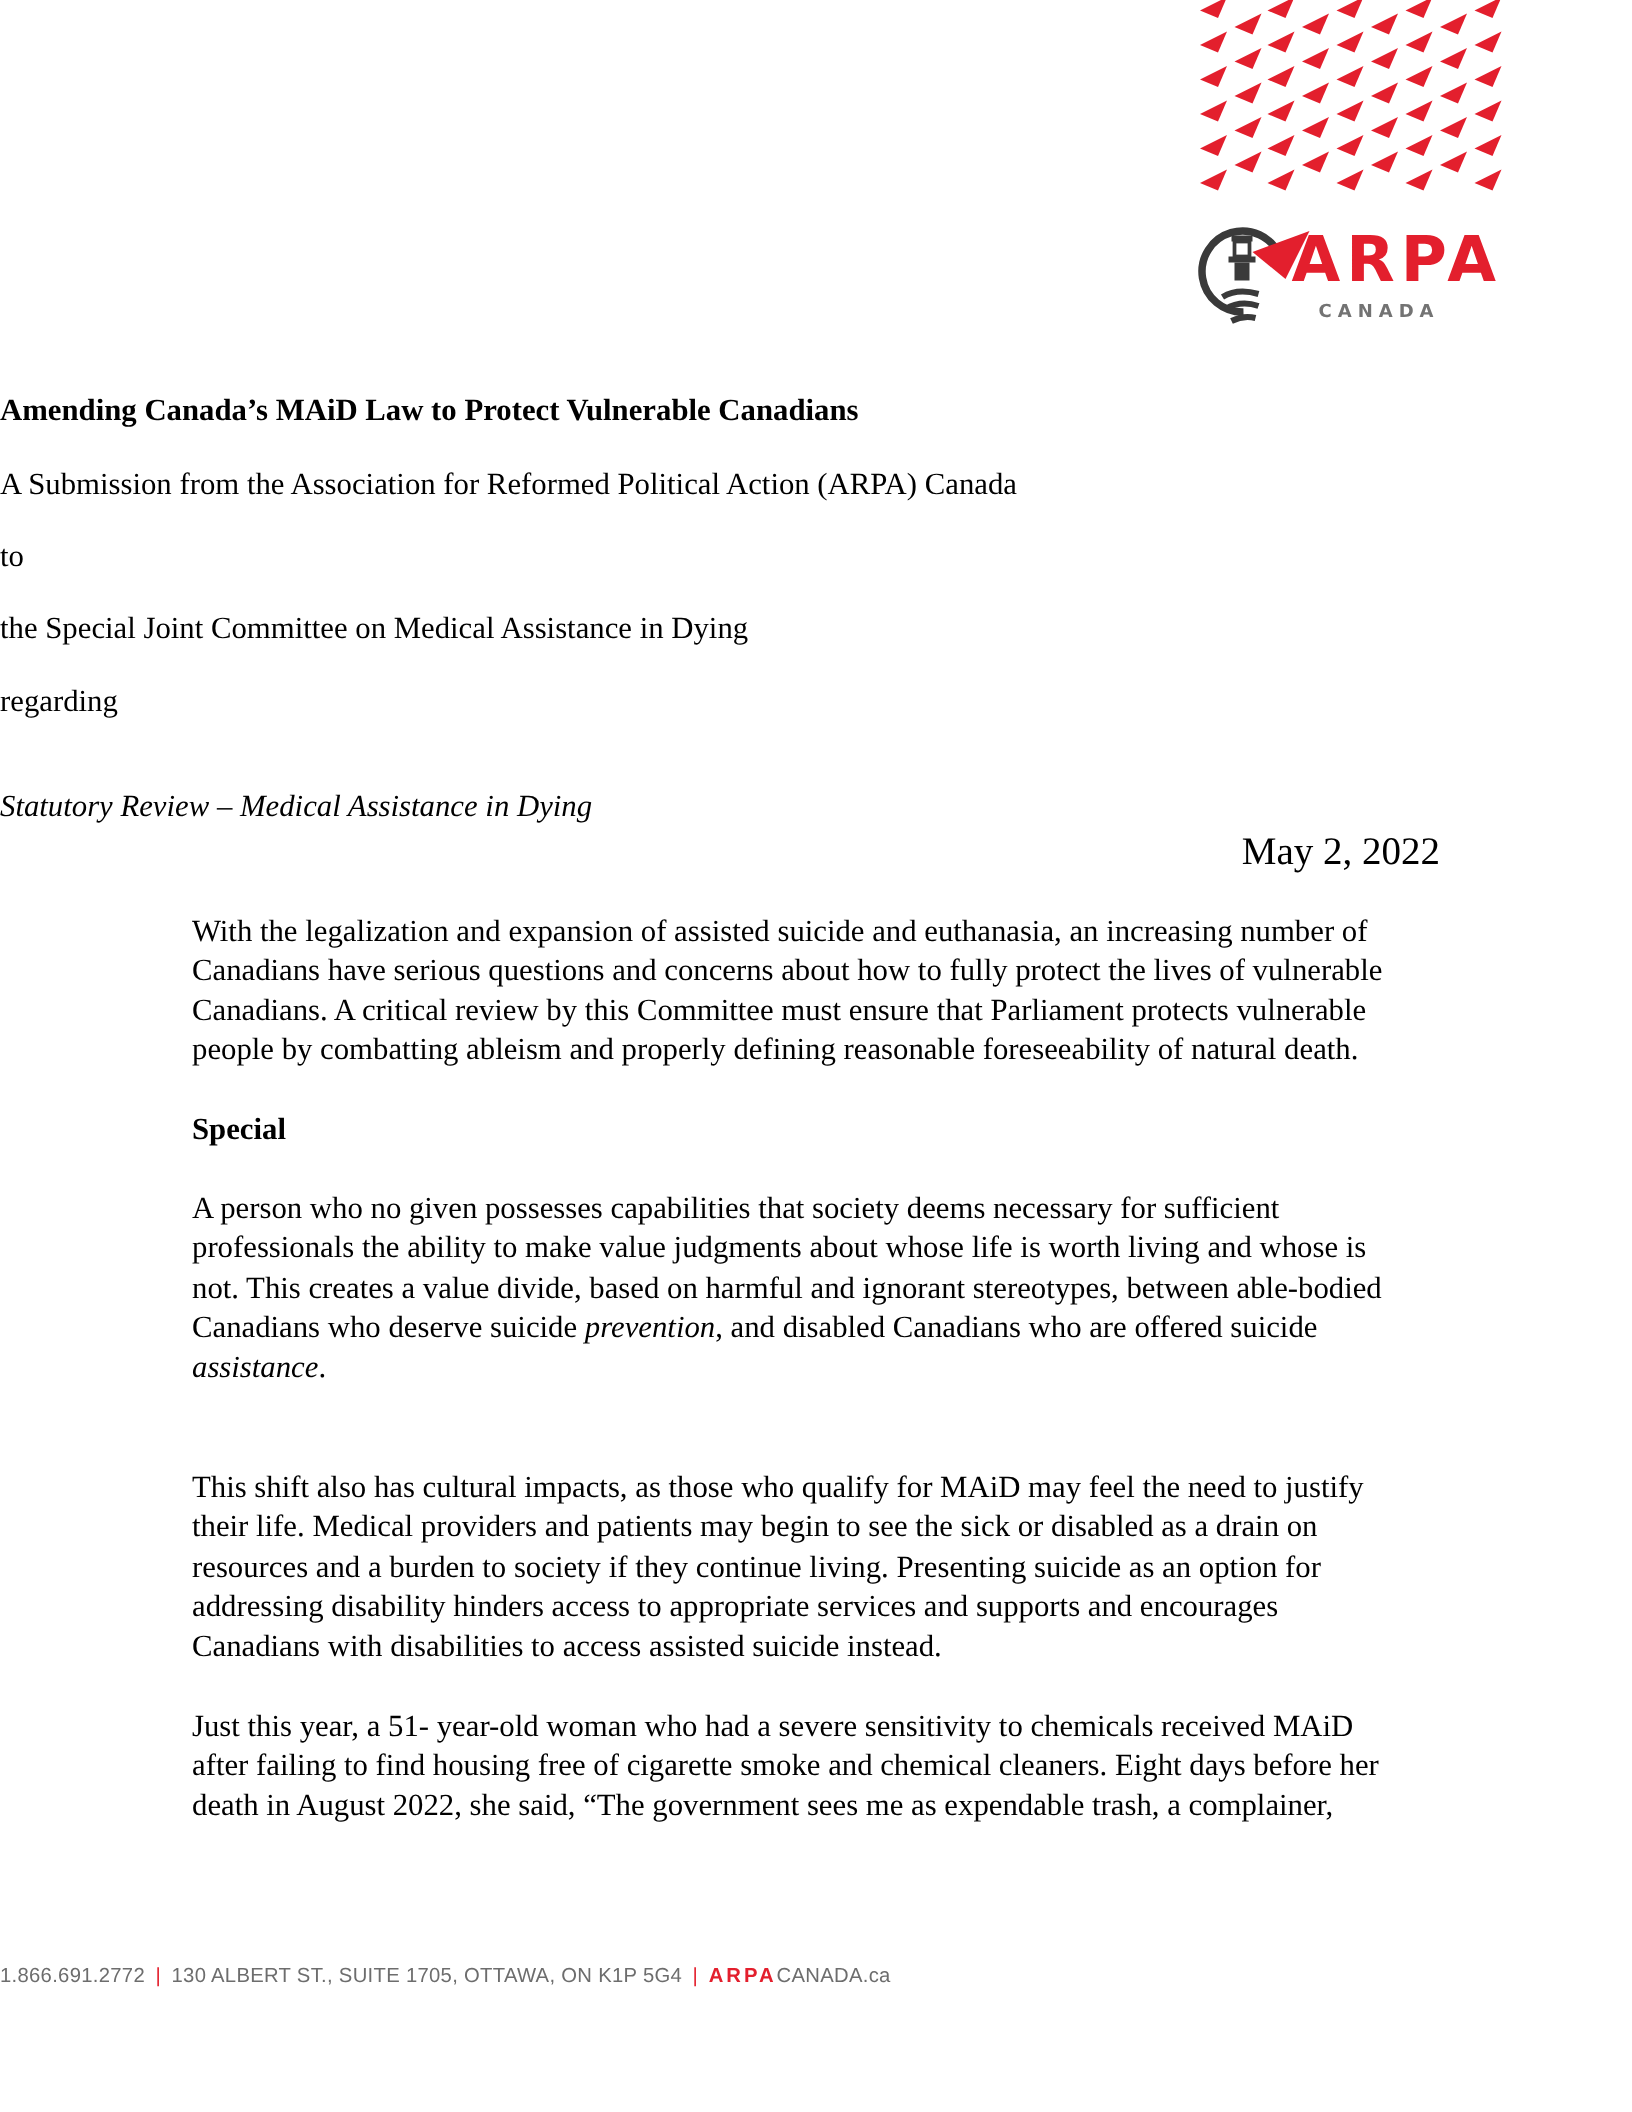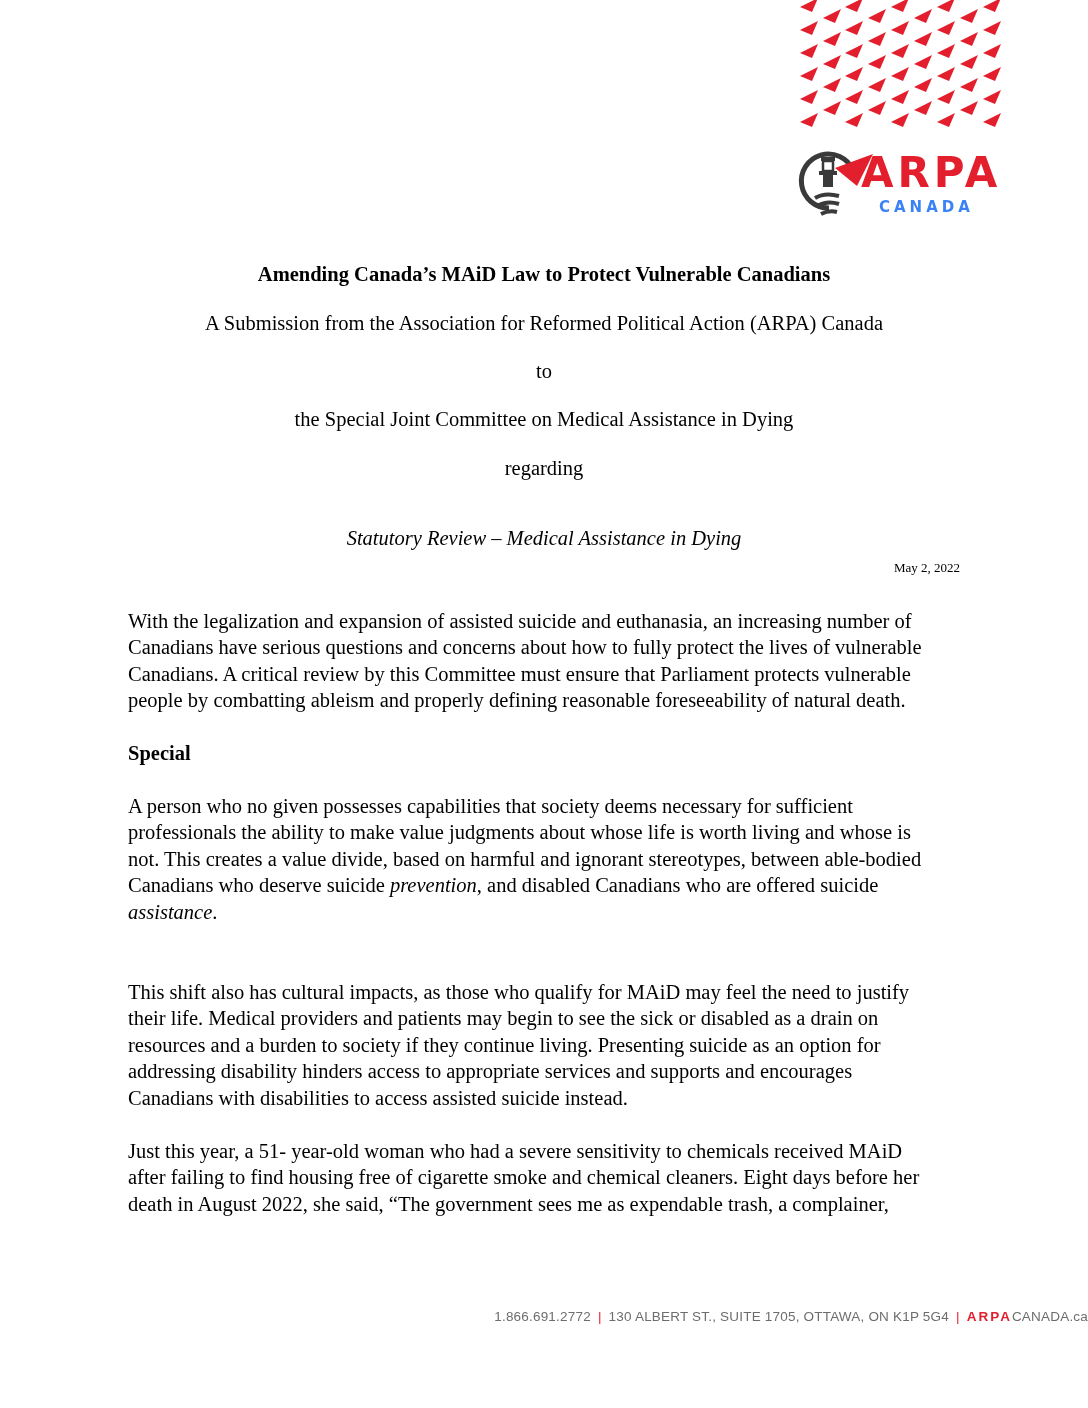--- a/index.html
+++ b/index.html
@@ -3,36 +3,36 @@
 <meta charset="utf-8">
 <style>
   html, body { margin: 0; padding: 0; background: #ffffff; }
   body { width: 1088px; height: 1408px; position: relative; overflow: hidden; color: #000; }
   .page { position: absolute; left: 0; top: 0; width: 1088px; height: 1244px; background: #fff; }
 
   
   .tri-pattern { position: absolute; left: 790px; top: 0; width: 220px; height: 130px; }
   .logo { position: absolute; left: 795px; top: 140px; width: 215px; height: 85px; }
   .logo-text-arpa { position: absolute; left: 66px; top: 10px; font-family: "DejaVu Sans", sans-serif; font-weight: bold; font-size: 42px; color: #e31f2d; letter-spacing: 4px; line-height: 46px; }
-  .logo-text-canada { position: absolute; left: 84px; top: 58px; font-family: "DejaVu Sans", sans-serif; font-weight: bold; font-size: 15px; color: #3b82f6; letter-spacing: 4px; line-height: 18px; }
+  .logo-text-canada { position: absolute; left: 84px; top: 58px; font-family: "DejaVu Sans", sans-serif; font-weight: bold; font-size: 12px; color: #737373; letter-spacing: 4px; line-height: 18px; }
   .logo-mark { position: absolute; left: 0; top: 0; width: 120px; height: 85px; }
 
   
   .serif { font-family: "Liberation Serif", "DejaVu Serif", serif; }
-  .center-line { position: absolute; left: 0; width: 1088px; text-align: center; font-size: 20.5px; line-height: 24px; }
+  .center-line { position: absolute; left: 0; width: 1088px; text-align: left; font-size: 20.5px; line-height: 24px; }
   .title { font-weight: bold; }
   .italic { font-style: italic; margin-top: 20px; }
-  .date { position: absolute; right: 128px; font-size: 13px; line-height: 24px; text-align: left; }
+  .date { position: absolute; right: 128px; font-size: 26px; line-height: 24px; text-align: left; }
 
   .para { position: absolute; left: 128px; width: 840px; font-size: 20.5px; line-height: 26.4px; }
   .para .ln { display: block; white-space: nowrap; }
   .heading { position: absolute; left: 128px; font-size: 20.5px; font-weight: bold; line-height: 24px; }
 
   
-  .footer { position: absolute; left: 0; top: 1309px; width: 1088px; text-align: right; font-family: "Liberation Sans", "DejaVu Sans", sans-serif; font-size: 13.5px; color: #6d6d6d; letter-spacing: 0.2px; }
+  .footer { position: absolute; left: 0; top: 1309px; width: 1088px; text-align: left; font-family: "Liberation Sans", "DejaVu Sans", sans-serif; font-size: 13.5px; color: #6d6d6d; letter-spacing: 0.2px; }
   .footer .sep { color: #e31f2d; margin: 0 7px; }
   .footer .brand { color: #e31f2d; font-weight: bold; letter-spacing: 2px; }
   .footer .brand-rest { color: #6d6d6d; }
 </style>
 </head>
 <body>
 
 <div class="page">
 
   <svg class="tri-pattern" viewBox="0 0 220 130" xmlns="http://www.w3.org/2000/svg">

